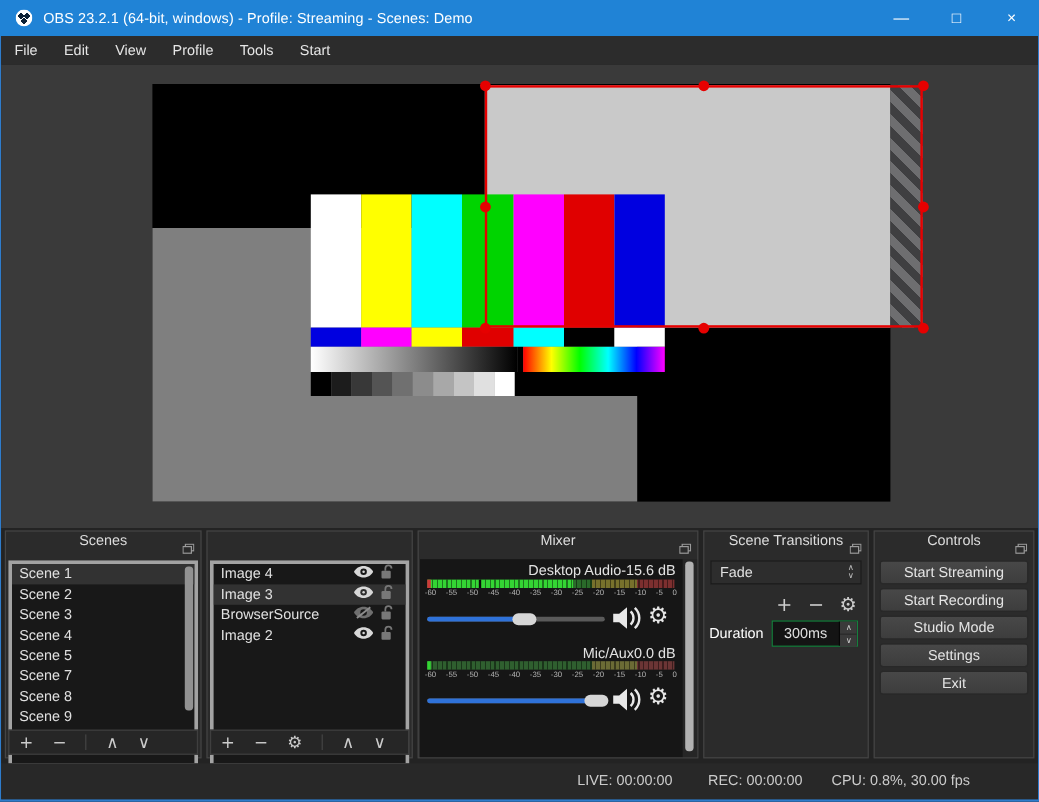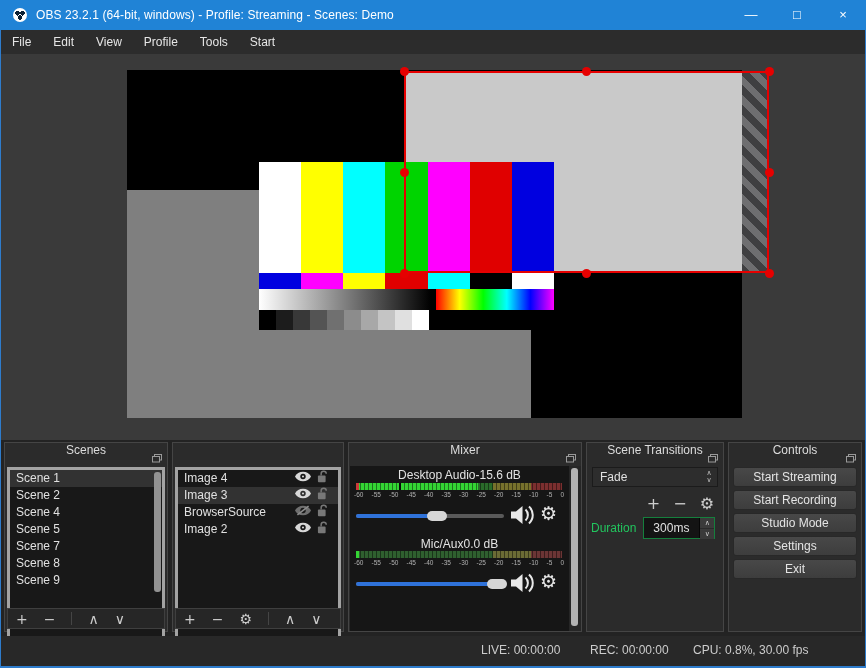--- a/index.html
+++ b/index.html
@@ -61,21 +61,21 @@
   .lrow .rname { flex:1; line-height:17px; }
   .row-icons { display:flex; align-items:center; gap:6px; margin-right:10px; }
   .scroll-thumb { position:absolute; width:7px; border-radius:3px; background:#929292; }
   .dock-toolbar { position:absolute; left:2px; right:2px; bottom:2px; height:21px; background:#262626; border:1px solid #3f3f3f;
     display:flex; align-items:center; padding:0 8px; gap:16px; }
   .tb-icon { color:#cccccc; font-size:14px; line-height:18px; font-family:"DejaVu Sans",sans-serif; }
   .tb-sep { width:1px; height:13px; background:#454545; }
   
   .mixer-body { position:absolute; left:1px; top:23px; width:219px; height:165px; background:#161616; }
   .mixer-gutter { position:absolute; left:220px; top:23px; width:12px; height:165px; background:#262626; }
-  .mix-label-row { position:absolute; left:6px; right:6px; height:13px; display:flex; justify-content:center; }
+  .mix-label-row { position:absolute; left:6px; right:6px; height:13px; display:flex; justify-content:flex-end; }
   .mix-label-row span { font-size:12px; color:#e2e2e2; }
   .meter { position:absolute; left:6px; width:206px; height:7px; }
   .meter::after { content:""; position:absolute; inset:0;
     background: repeating-linear-gradient(90deg, rgba(0,0,0,.45) 0 1px, transparent 1px 4px); }
   .meter-desktop { background: linear-gradient(90deg,#34d534 0 59%, #2a6b2a 59% 66.5%, #77712c 66.5% 85%, #7c2f2f 85% 100%); }
   .meter-mic { background: linear-gradient(90deg,#2f5f2f 0 66.5%, #6b6b35 66.5% 85%, #6b3535 85% 100%); }
   .meter-tick-red { position:absolute; left:0; top:0; width:3px; height:100%; background:#cc3a3a; z-index:2; }
   .meter-tick-green { position:absolute; left:0; top:0; width:3px; height:100%; background:#34d534; z-index:2; }
   .meter-peak { position:absolute; left:20.8%; top:0; width:2px; height:100%; background:#0a0a0a; z-index:2; }
   .db-scale { position:absolute; left:4px; width:210px; height:8px; display:flex; justify-content:space-between; }
@@ -87,21 +87,21 @@
   .spk { position:absolute; top:0; left:153px; }
   .mix-gear { position:absolute; top:-2px; left:184px; font-size:19px; color:#e6e6e6; font-family:"DejaVu Sans",sans-serif; }
   
   .combo { position:absolute; left:5px; top:24px; width:126px; height:20px; background:#2d2d2d; border:1px solid #1b1b1b; display:flex; align-items:center; }
   .combo-label { flex:1; font-size:12px; color:#e0e0e0; padding-left:7px; }
   .combo-arrows { width:16px; display:flex; flex-direction:column; align-items:center; }
   .combo-arrows span { font-size:7px; line-height:7px; color:#c0c0c0; font-family:"DejaVu Sans",sans-serif; }
   .trans-icons { position:absolute; left:5px; top:50px; width:126px; height:22px; display:flex; justify-content:flex-end; align-items:center; gap:13px; padding-right:4px; }
   .trans-icons .tb-icon { font-size:16px; }
   .dur-row { position:absolute; left:4px; top:74px; width:130px; height:22px; display:flex; align-items:center; }
-  .dur-label { font-size:12px; color:#22c55e; }
+  .dur-label { font-size:12px; color:#ffffff; }
   .spinbox { margin-left:7px; width:72px; height:22px; background:#141414; border:1px solid #15803d; display:flex; align-items:center; }
   .spin-value { flex:1; font-size:12px; color:#e0e0e0; padding-left:9px; }
   .spin-arrows { width:15px; height:100%; display:flex; flex-direction:column; border-left:1px solid #060606; }
   .spin-arrows span { flex:1; text-align:center; font-size:7px; line-height:10px; color:#cfcfcf; background:#3a3a3a; font-family:"DejaVu Sans",sans-serif; }
   .spin-arrows span:first-child { border-bottom:1px solid #2a2a2a; }
   
   .ctl-btn { position:absolute; left:4px; width:124px; height:20px; border:1px solid #282828; border-radius:3px;
     background:linear-gradient(#484848,#3d3d3d); color:#e4e4e4; font-size:12px; text-align:center; line-height:18px; }
   
   .statusbar { position:absolute; top:636px; left:1px; right:1px; height:30px; background:#282828;text-align:right; }
@@ -198,20 +198,23 @@
               <rect x="0.5" y="2.5" width="7" height="5.5" fill="#2b2b2b" stroke="#9a9a9a"></rect>
             </svg>
         </span>
       </div>
       <div class="list">
         <div class="lrow selected">
             <span class="rname">Scene 1</span>
           </div>
         <div class="lrow">
             <span class="rname">Scene 2</span>
+          </div>
+        <div class="lrow">
+            <span class="rname">Scene 3</span>
           </div>
         <div class="lrow">
             <span class="rname">Scene 4</span>
           </div>
         <div class="lrow">
             <span class="rname">Scene 5</span>
           </div>
         <div class="lrow">
             <span class="rname">Scene 7</span>
           </div>

